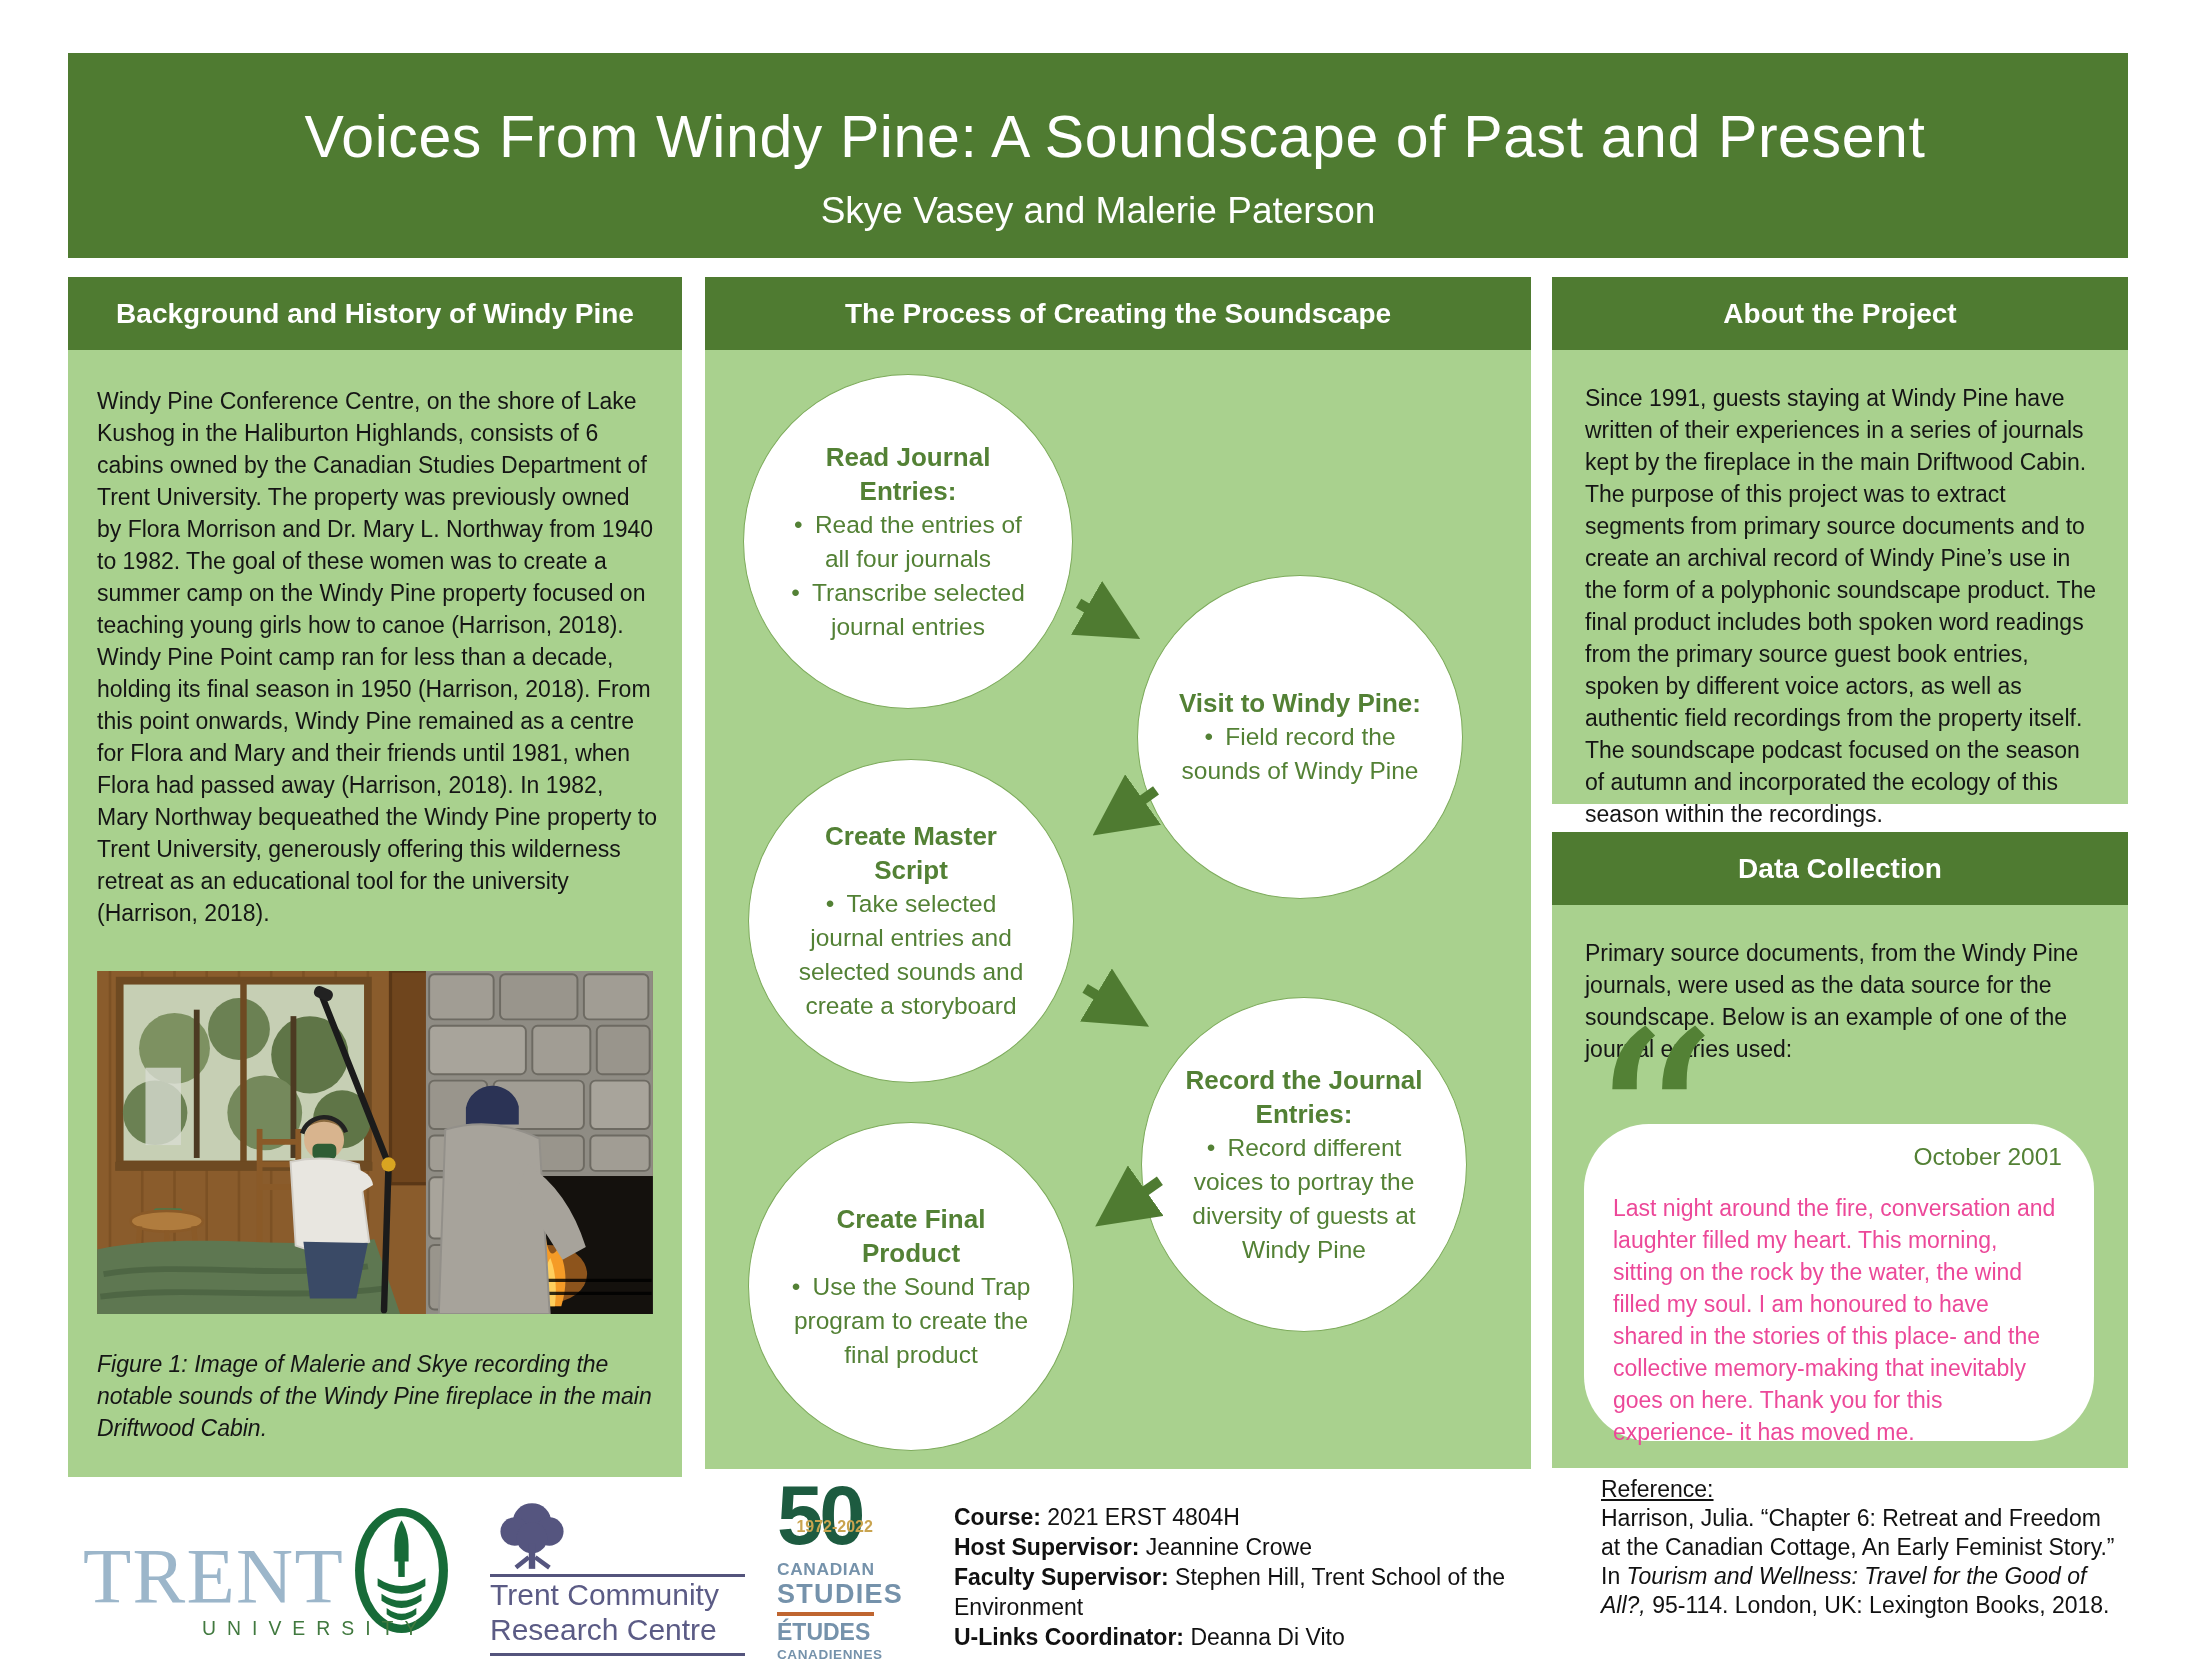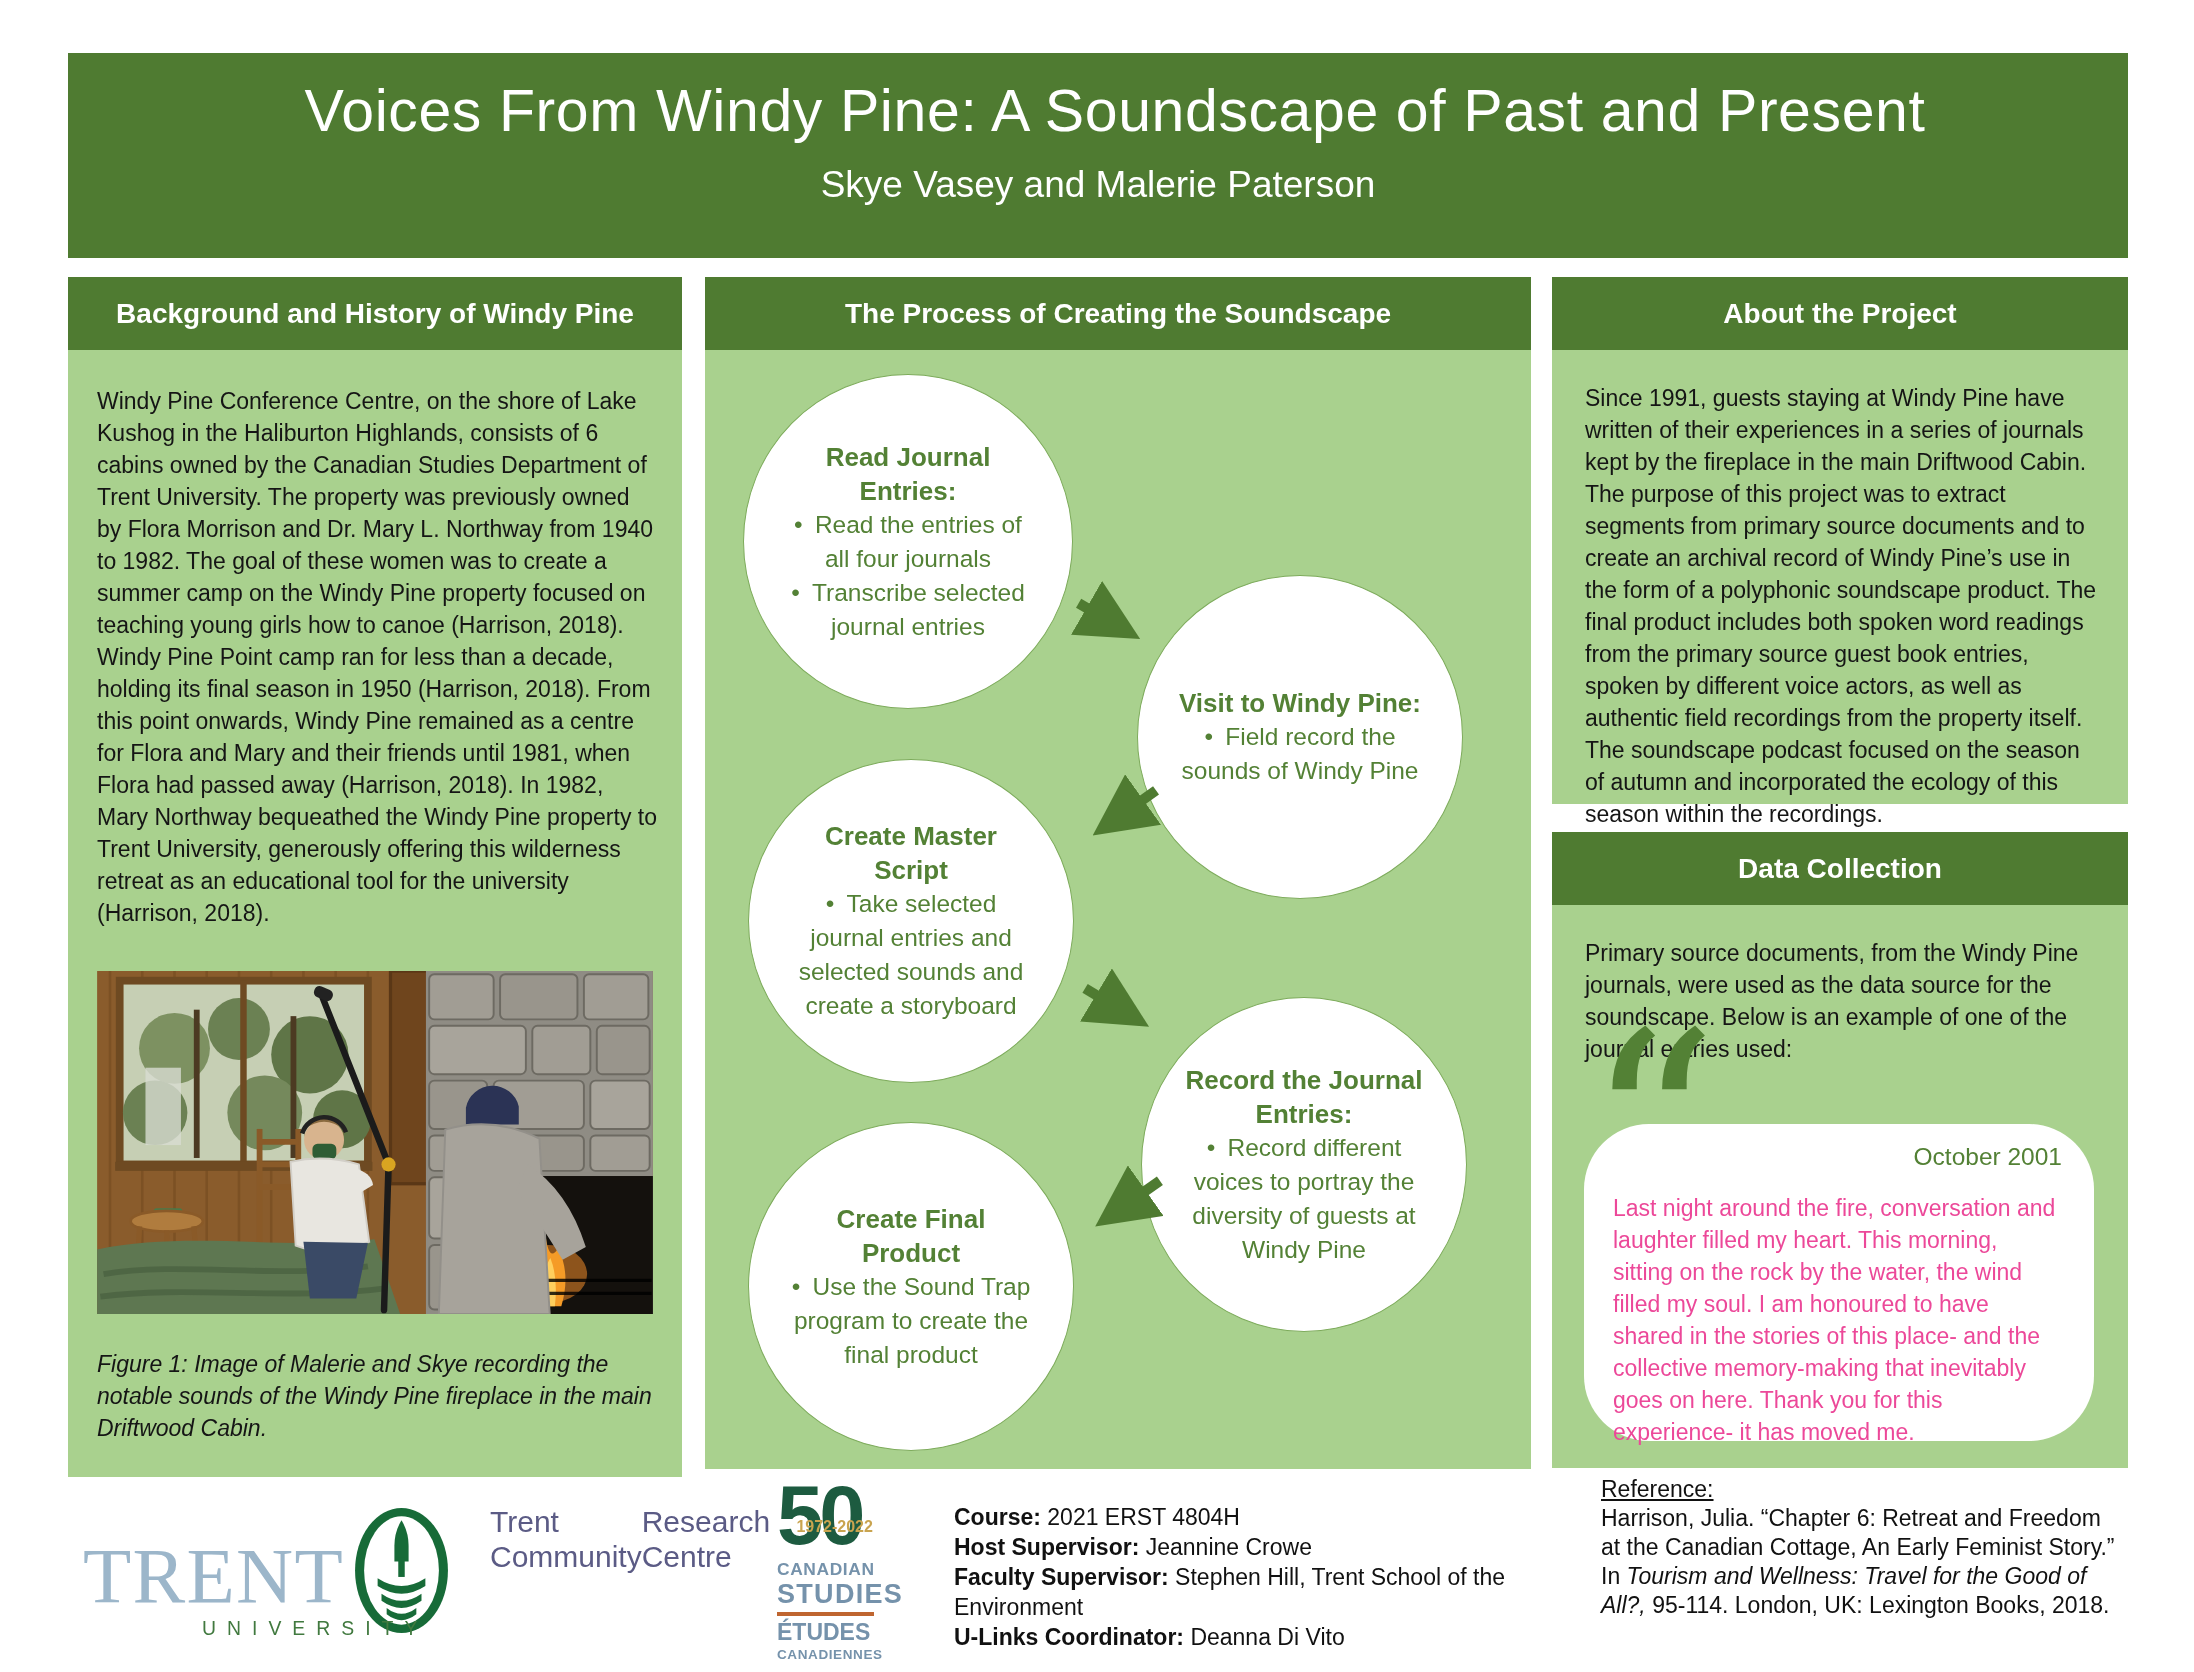--- a/index.html
+++ b/index.html
@@ -2,21 +2,21 @@
 <html style="font-size:10.3px"><head>
 <meta charset="utf-8">
 <style>
   html,body{margin:0;padding:0;background:#ffffff;}
   #page{position:relative;width:2194px;height:1673px;background:#ffffff;
         font-family:"Liberation Sans",sans-serif;overflow:hidden;}
 
   
   .main-header{position:absolute;left:68px;top:53px;width:2060px;height:205px;
       background:#4f7b31;color:#ffffff;text-align:center;}
-  .main-title{margin-top:24px;font-size:59px;font-weight:400;letter-spacing:0.6px;padding-left:34px;}
+  .main-title{margin-top:50px;font-size:59px;font-weight:400;letter-spacing:0.6px;padding-left:34px;}
   .main-authors{margin-top:19.4px;font-size:37px;font-weight:400;}
 
   
   .band{position:absolute;height:73px;background:#4f7b31;color:#ffffff;
         display:flex;align-items:center;justify-content:center;
         font-size:28px;font-weight:700;}
   .band-left{left:68px;top:277px;width:614px;}
   .band-mid{left:705px;top:277px;width:826px;}
   .band-about{left:1552px;top:277px;width:576px;}
   .band-dc{left:1552px;top:832px;width:576px;}
@@ -63,21 +63,21 @@
 
   
   .trent-logo{position:absolute;left:83px;top:1506px;width:387px;height:139px;}
   .trent-word{position:absolute;left:0;top:24.5px;font-family:"Liberation Serif",serif;
       font-size:79px;color:#9cb6ca;letter-spacing:1.3px;}
   .trent-oval{position:absolute;left:270px;top:0;}
   .trent-univ{position:absolute;left:119px;top:111px;font-size:19.4px;font-weight:400;
       letter-spacing:11px;color:#41793f;}
 
   .tcrc-logo{position:absolute;left:490px;top:1498px;width:255px;
-      display:flex;align-items:flex-end;color:#5b5b85;}
+      display:flex;flex-direction:column;align-items:flex-start;color:#5b5b85;}
   .tcrc-rule{width:100%;height:2.6px;background:#54547c;}
   .tcrc-line{font-size:30px;line-height:35px;color:#5b5b85;}
   .tcrc-logo .tcrc-rule.bot{margin-top:6.5px;}
 
   .fifty-logo{position:absolute;left:777px;top:1479px;width:123px;color:#7592ab;}
   .fifty-big{position:relative;font-size:83px;font-weight:700;color:#1d5b40;
       line-height:0.9;letter-spacing:-3.9px;}
   .fifty-years{position:absolute;left:19.4px;top:41px;font-size:16px;font-weight:700;
       color:#c9a44f;letter-spacing:0;}
   .fifty-l1{font-size:17.4px;font-weight:700;margin-top:5.2px;letter-spacing:0.6px;}

